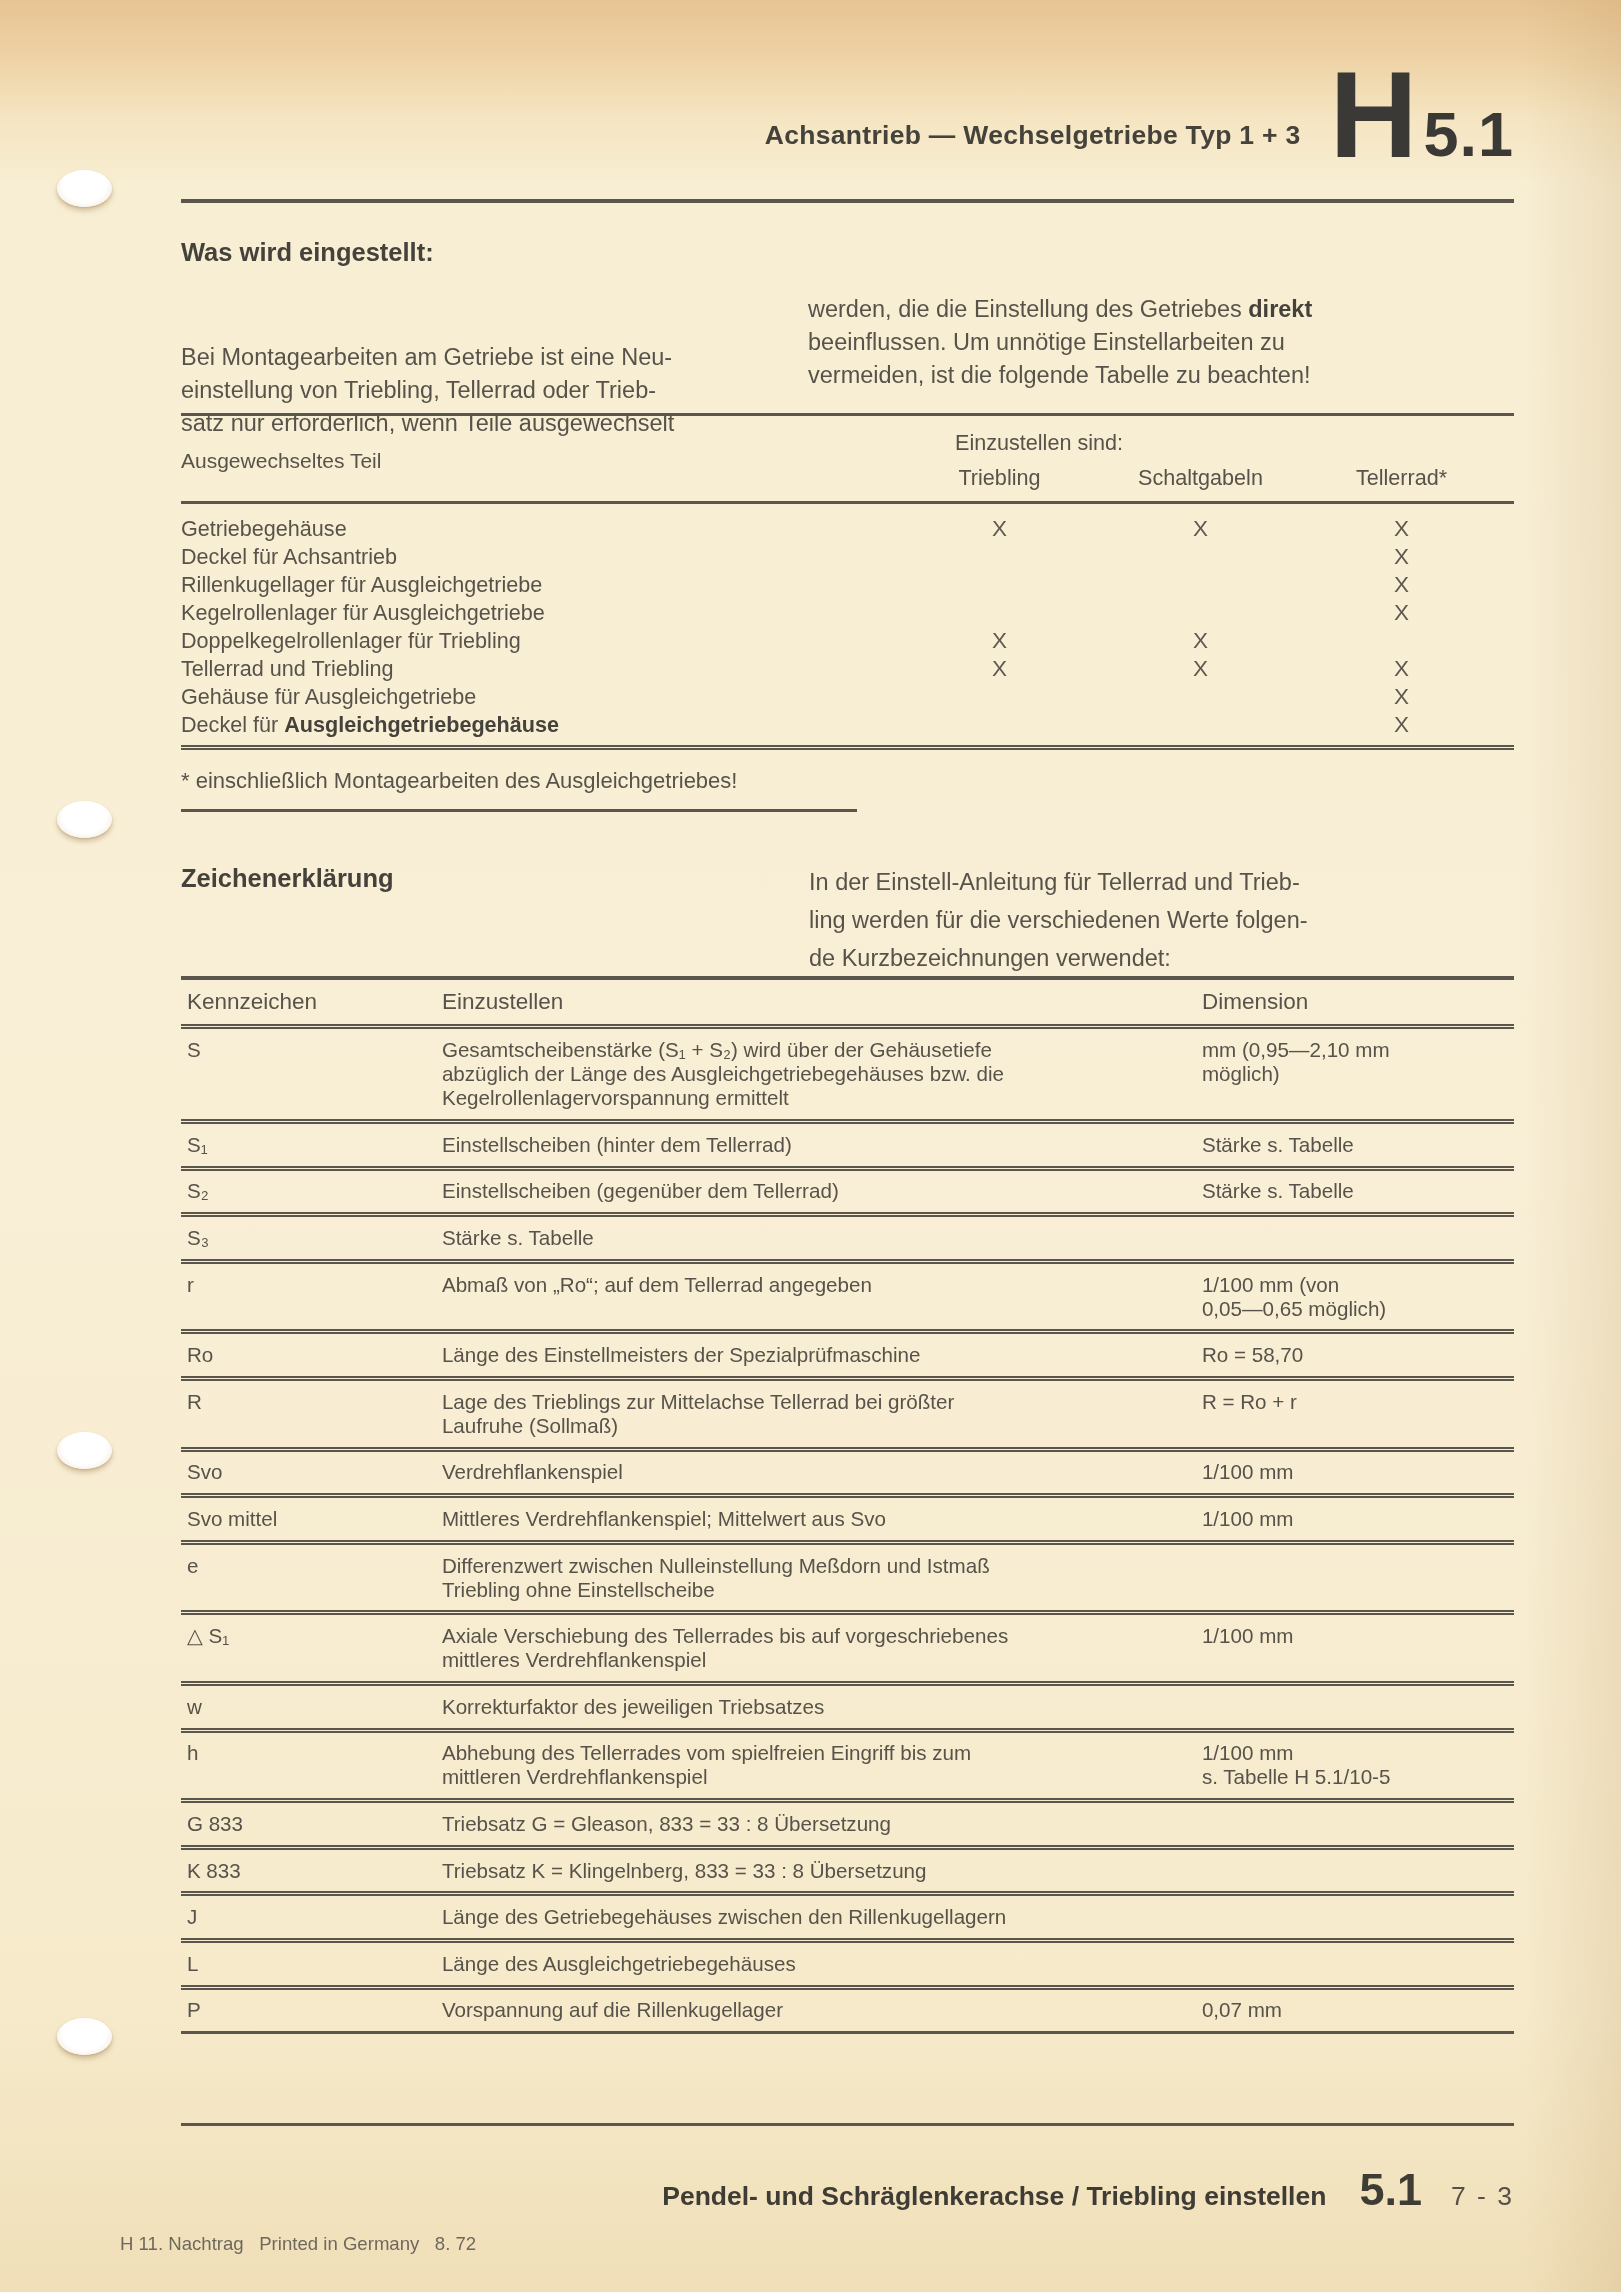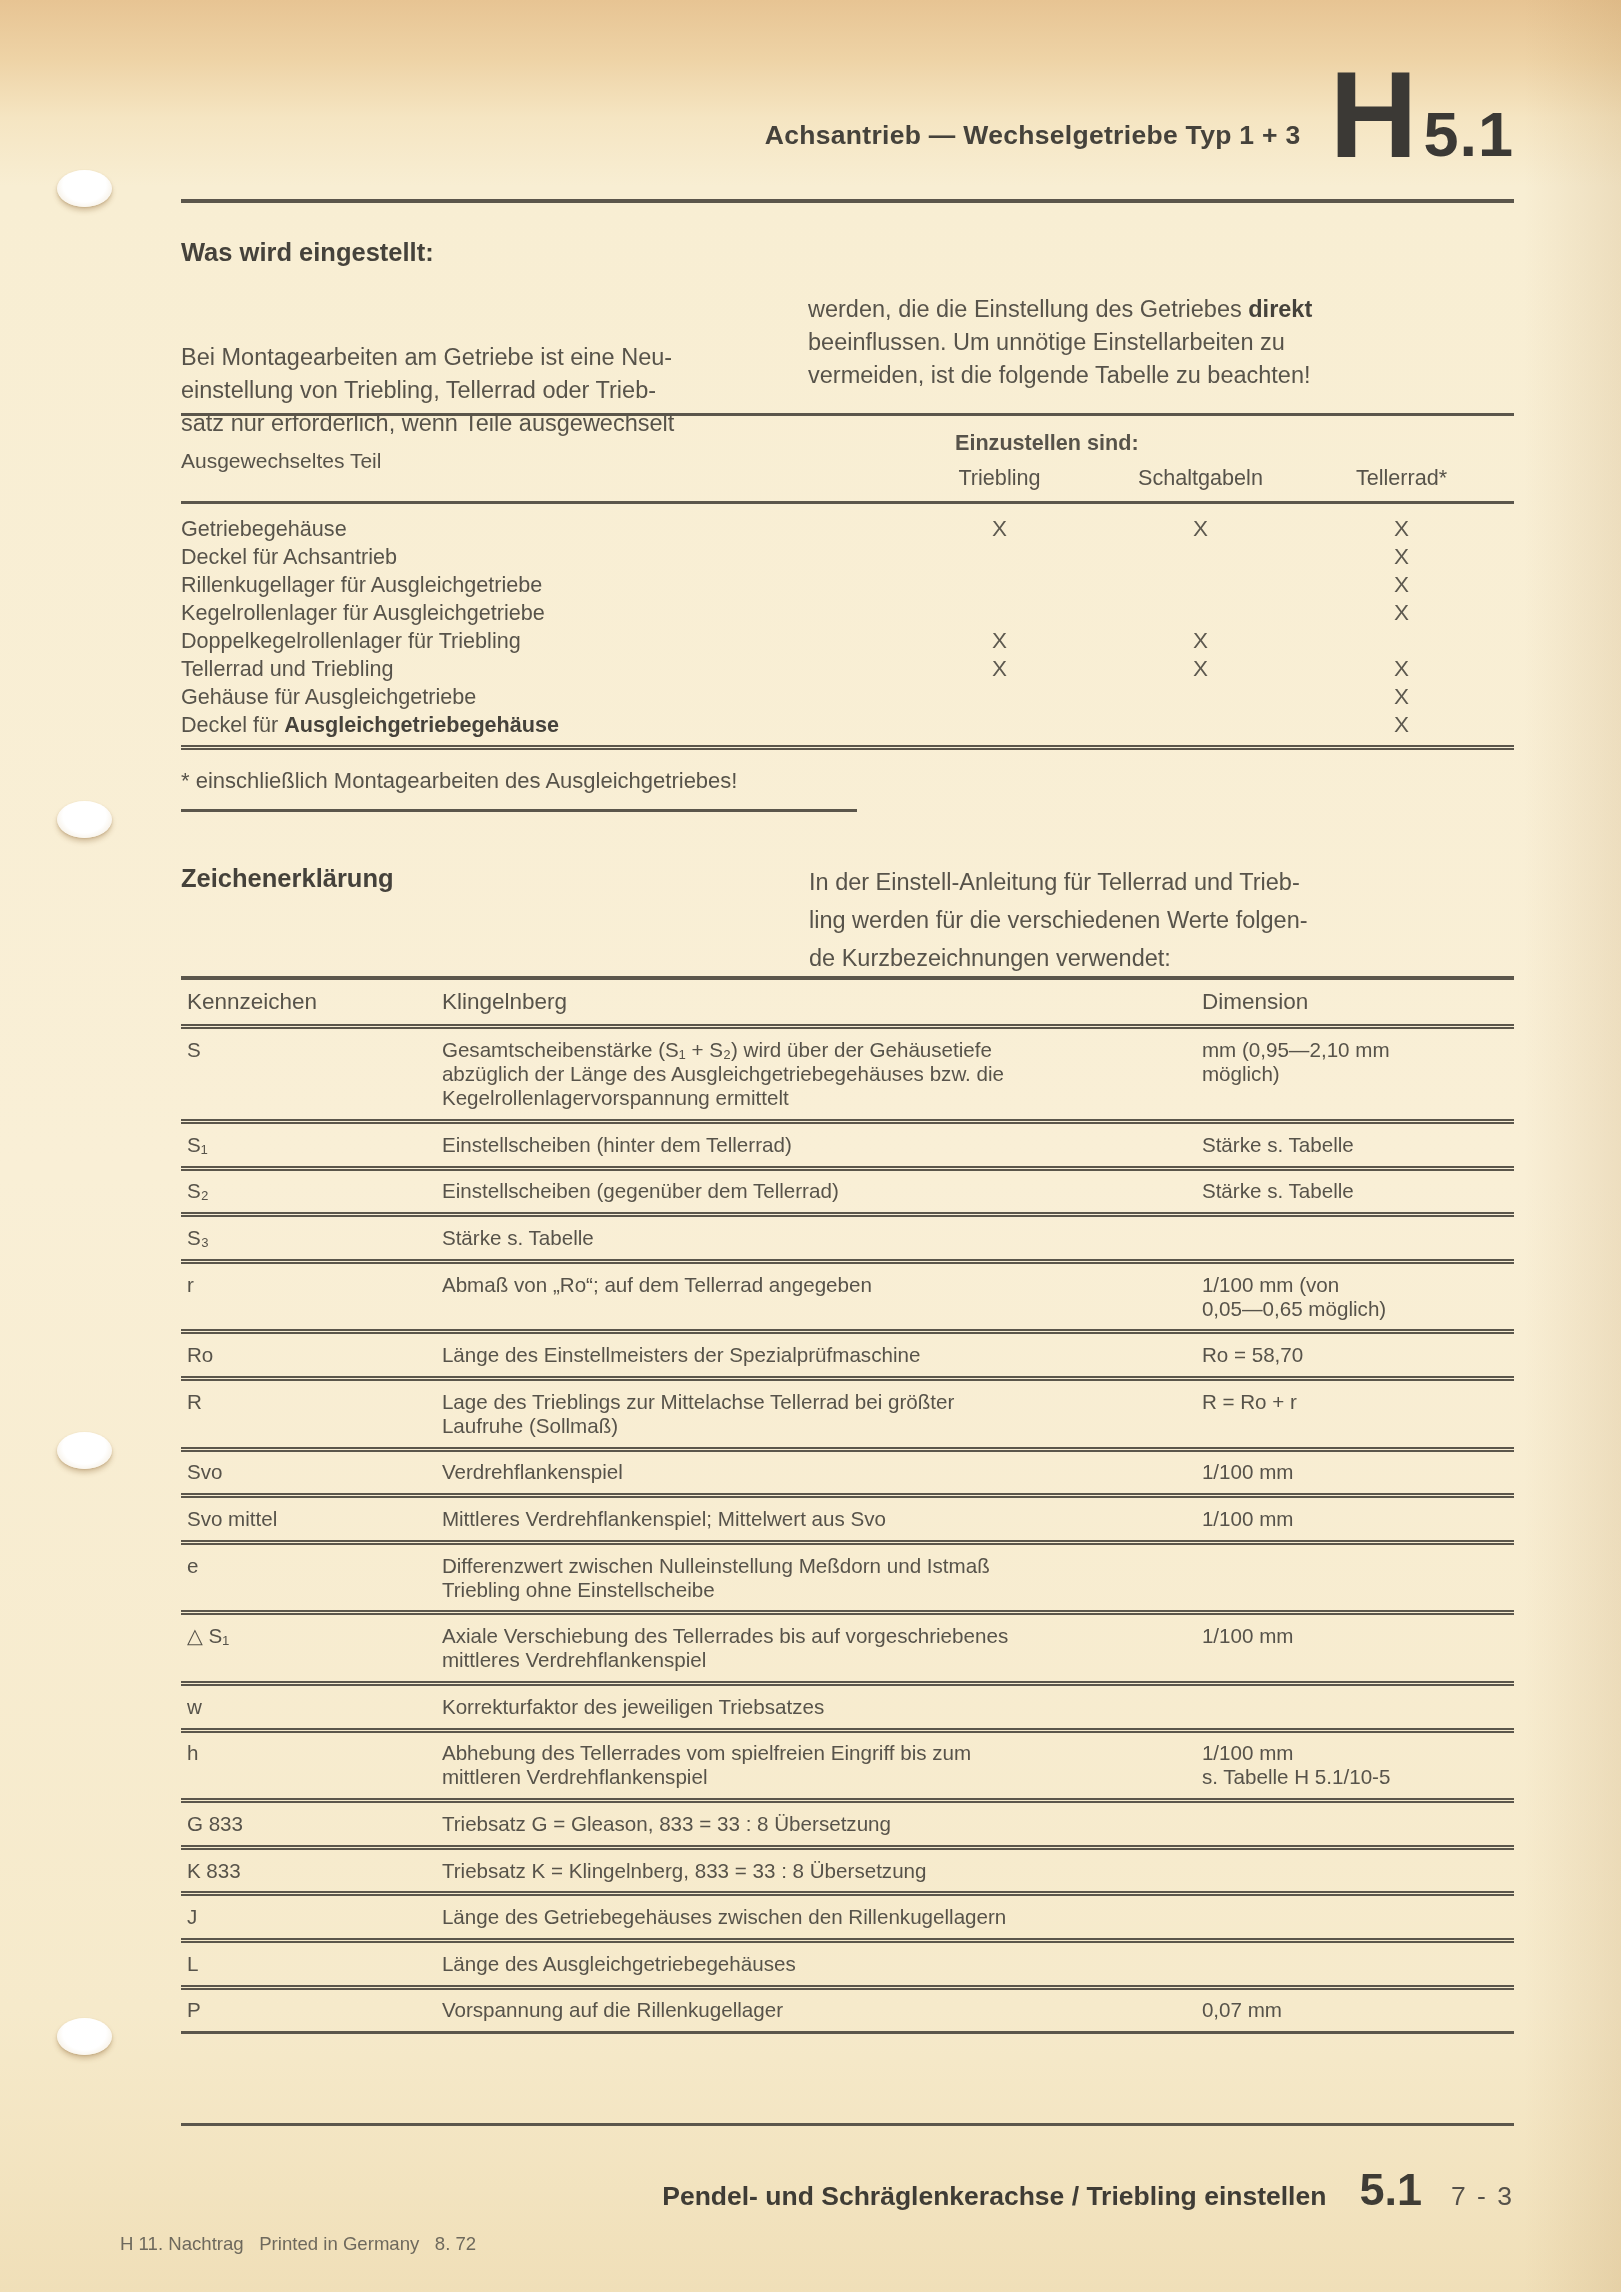--- a/index.html
+++ b/index.html
@@ -33,21 +33,21 @@
   .intro-h{position:absolute;top:238px;left:181px;font-weight:bold;font-size:25.5px;color:#45423b;}
   .intro-cols{position:absolute;top:293px;left:181px;width:1333px;display:flex;}
   .intro-col{font-size:23.5px;line-height:33px;white-space:pre-line;}
   .intro-col.l{width:588px;margin-right:39px;margin-top:48px;}
   .intro-col.r{width:608px;}
   .intro-col b{color:#45423b;}
   
   .t1{position:absolute;top:413px;left:181px;width:1333px;font-size:21.6px;}
   .t1-toprule{height:2.9px;background:#5b564b;}
   .t1-head{position:relative;height:85px;}
-  .t1-group{position:absolute;top:13.7px;left:774px;font-size:21.6px;font-weight:bold;}
+  .t1-group{position:absolute;top:13.7px;left:774px;font-size:21.6px;}
   .t1-partcol{position:absolute;top:33px;left:0;font-size:21px;}
   .t1-subrow{position:absolute;top:49px;left:0;width:100%;display:grid;
              grid-template-columns:750px 137px 265px 137px;}
   .t1-subrow span{text-align:center;}
   .t1-midrule{height:2.9px;background:#5b564b;}
   .t1-rows{padding-top:10.8px;}
   .t1-row{display:grid;grid-template-columns:750px 137px 265px 137px;line-height:28px;}
   .t1-cell-mark{text-align:center;font-size:22.5px;color:#5e5a50;}
   .t1-cell-label b{color:#45423b;}
   .t1-botrule{margin-top:6.9px;border-top:5.9px double #5b564b;}
@@ -175,21 +175,21 @@
 
   <div class="leg-h">Zeichenerklärung</div>
   <div class="leg-intro">In der Einstell-Anleitung für Tellerrad und Trieb-
 ling werden für die verschiedenen Werte folgen-
 de Kurzbezeichnungen verwendet:</div>
 
   <div class="t2">
     <div class="t2-toprule"></div>
     <div class="t2-headrow">
       <span>Kennzeichen</span>
-      <span>Klingelnberg</span>
+      <span>Einzustellen</span>
       <span>Dimension</span>
     </div>
     <div class="t2-headrule"></div>
     <div>
         <div class="t2-row">
           <div class="t2-cell">S</div>
           <div class="t2-cell">Gesamtscheibenstärke (S₁ + S₂) wird über der Gehäusetiefe
 abzüglich der Länge des Ausgleichgetriebegehäuses bzw. die
 Kegelrollenlagervorspannung ermittelt</div>
           <div class="t2-cell">mm (0,95—2,10 mm

